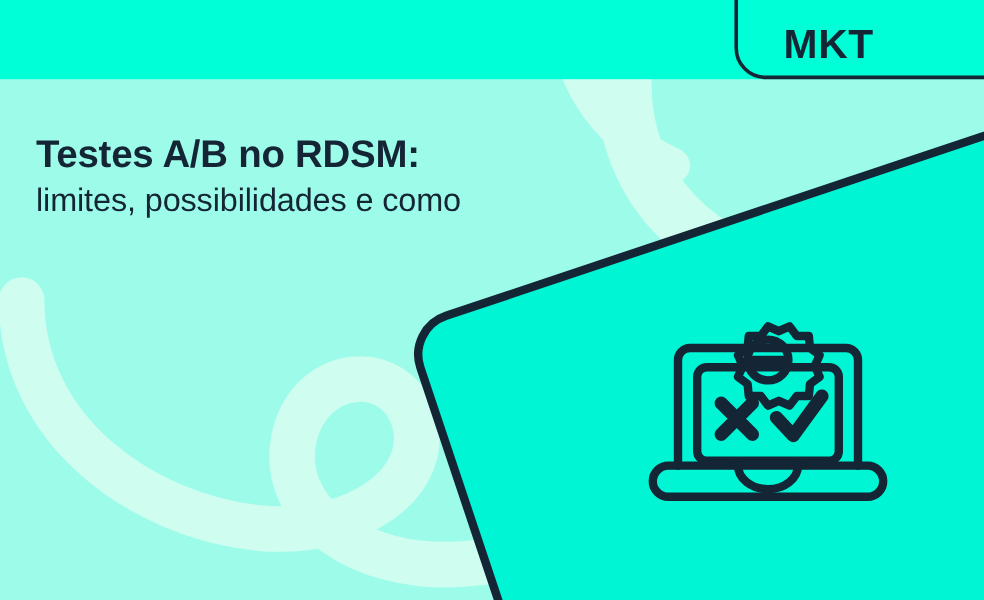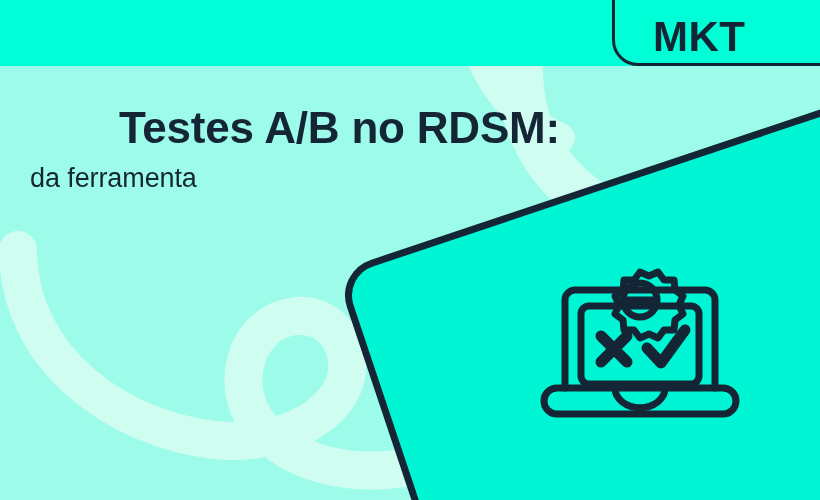--- a/index.html
+++ b/index.html
@@ -77,46 +77,45 @@
     border: 3px solid #142635;
     border-radius: 26px;
     background: #00ffd6;
     z-index: 6;
   }
 
   #mkt-label {
     position: absolute;
     left: 38px;
     top: 52px;
-    font-size: 42px;
+    font-size: 34px;
     font-weight: bold;
     letter-spacing: 0.5px;
     color: #142635;
     line-height: 48px;
     white-space: nowrap;
   }
 
   
   #title-block {
     position: absolute;
     left: 30px;
     top: 108px;
     width: 530px;
     z-index: 8;
     color: #142635;
   }
 
   #title-main {
-    font-size: 44px;
+    font-size: 32px;
     font-weight: bold;
     line-height: 40px;
     letter-spacing: -0.2px;
-    margin: 0 0 13px 0;
-    white-space: nowrap;
-    text-align: right;
+    margin: 0 0 2px 0;
+    white-space: nowrap;
   }
 
   .title-sub-line {
     font-size: 27px;
     font-weight: normal;
     line-height: 34px;
     letter-spacing: -0.1px;
     white-space: nowrap;
   }
 
@@ -163,21 +162,21 @@
 
   <div id="header-band"></div>
   <div id="webinar-label">WEBINAR</div>
 
   <div id="mkt-badge">
     <div id="mkt-label">MKT</div>
   </div>
 
   <div id="title-block">
     <div id="title-main">Testes A/B no RDSM:</div>
-    <div class="title-sub-line">da ferramenta</div>
+    <div class="title-sub-line">limites, possibilidades e como</div>
   </div>
 
   <svg id="laptop-icon" viewBox="0 0 210 180">
     <g fill="none" stroke="#142635" stroke-width="7" stroke-linecap="round" stroke-linejoin="round">
 
       <path d="M 30 140 L 30 52 a 10 10 0 0 1 10 -10 L 170 42
                a 10 10 0 0 1 10 10 L 180 140"></path>
 
       <rect x="46" y="58" width="118" height="78" rx="8" ry="8"></rect>
 

